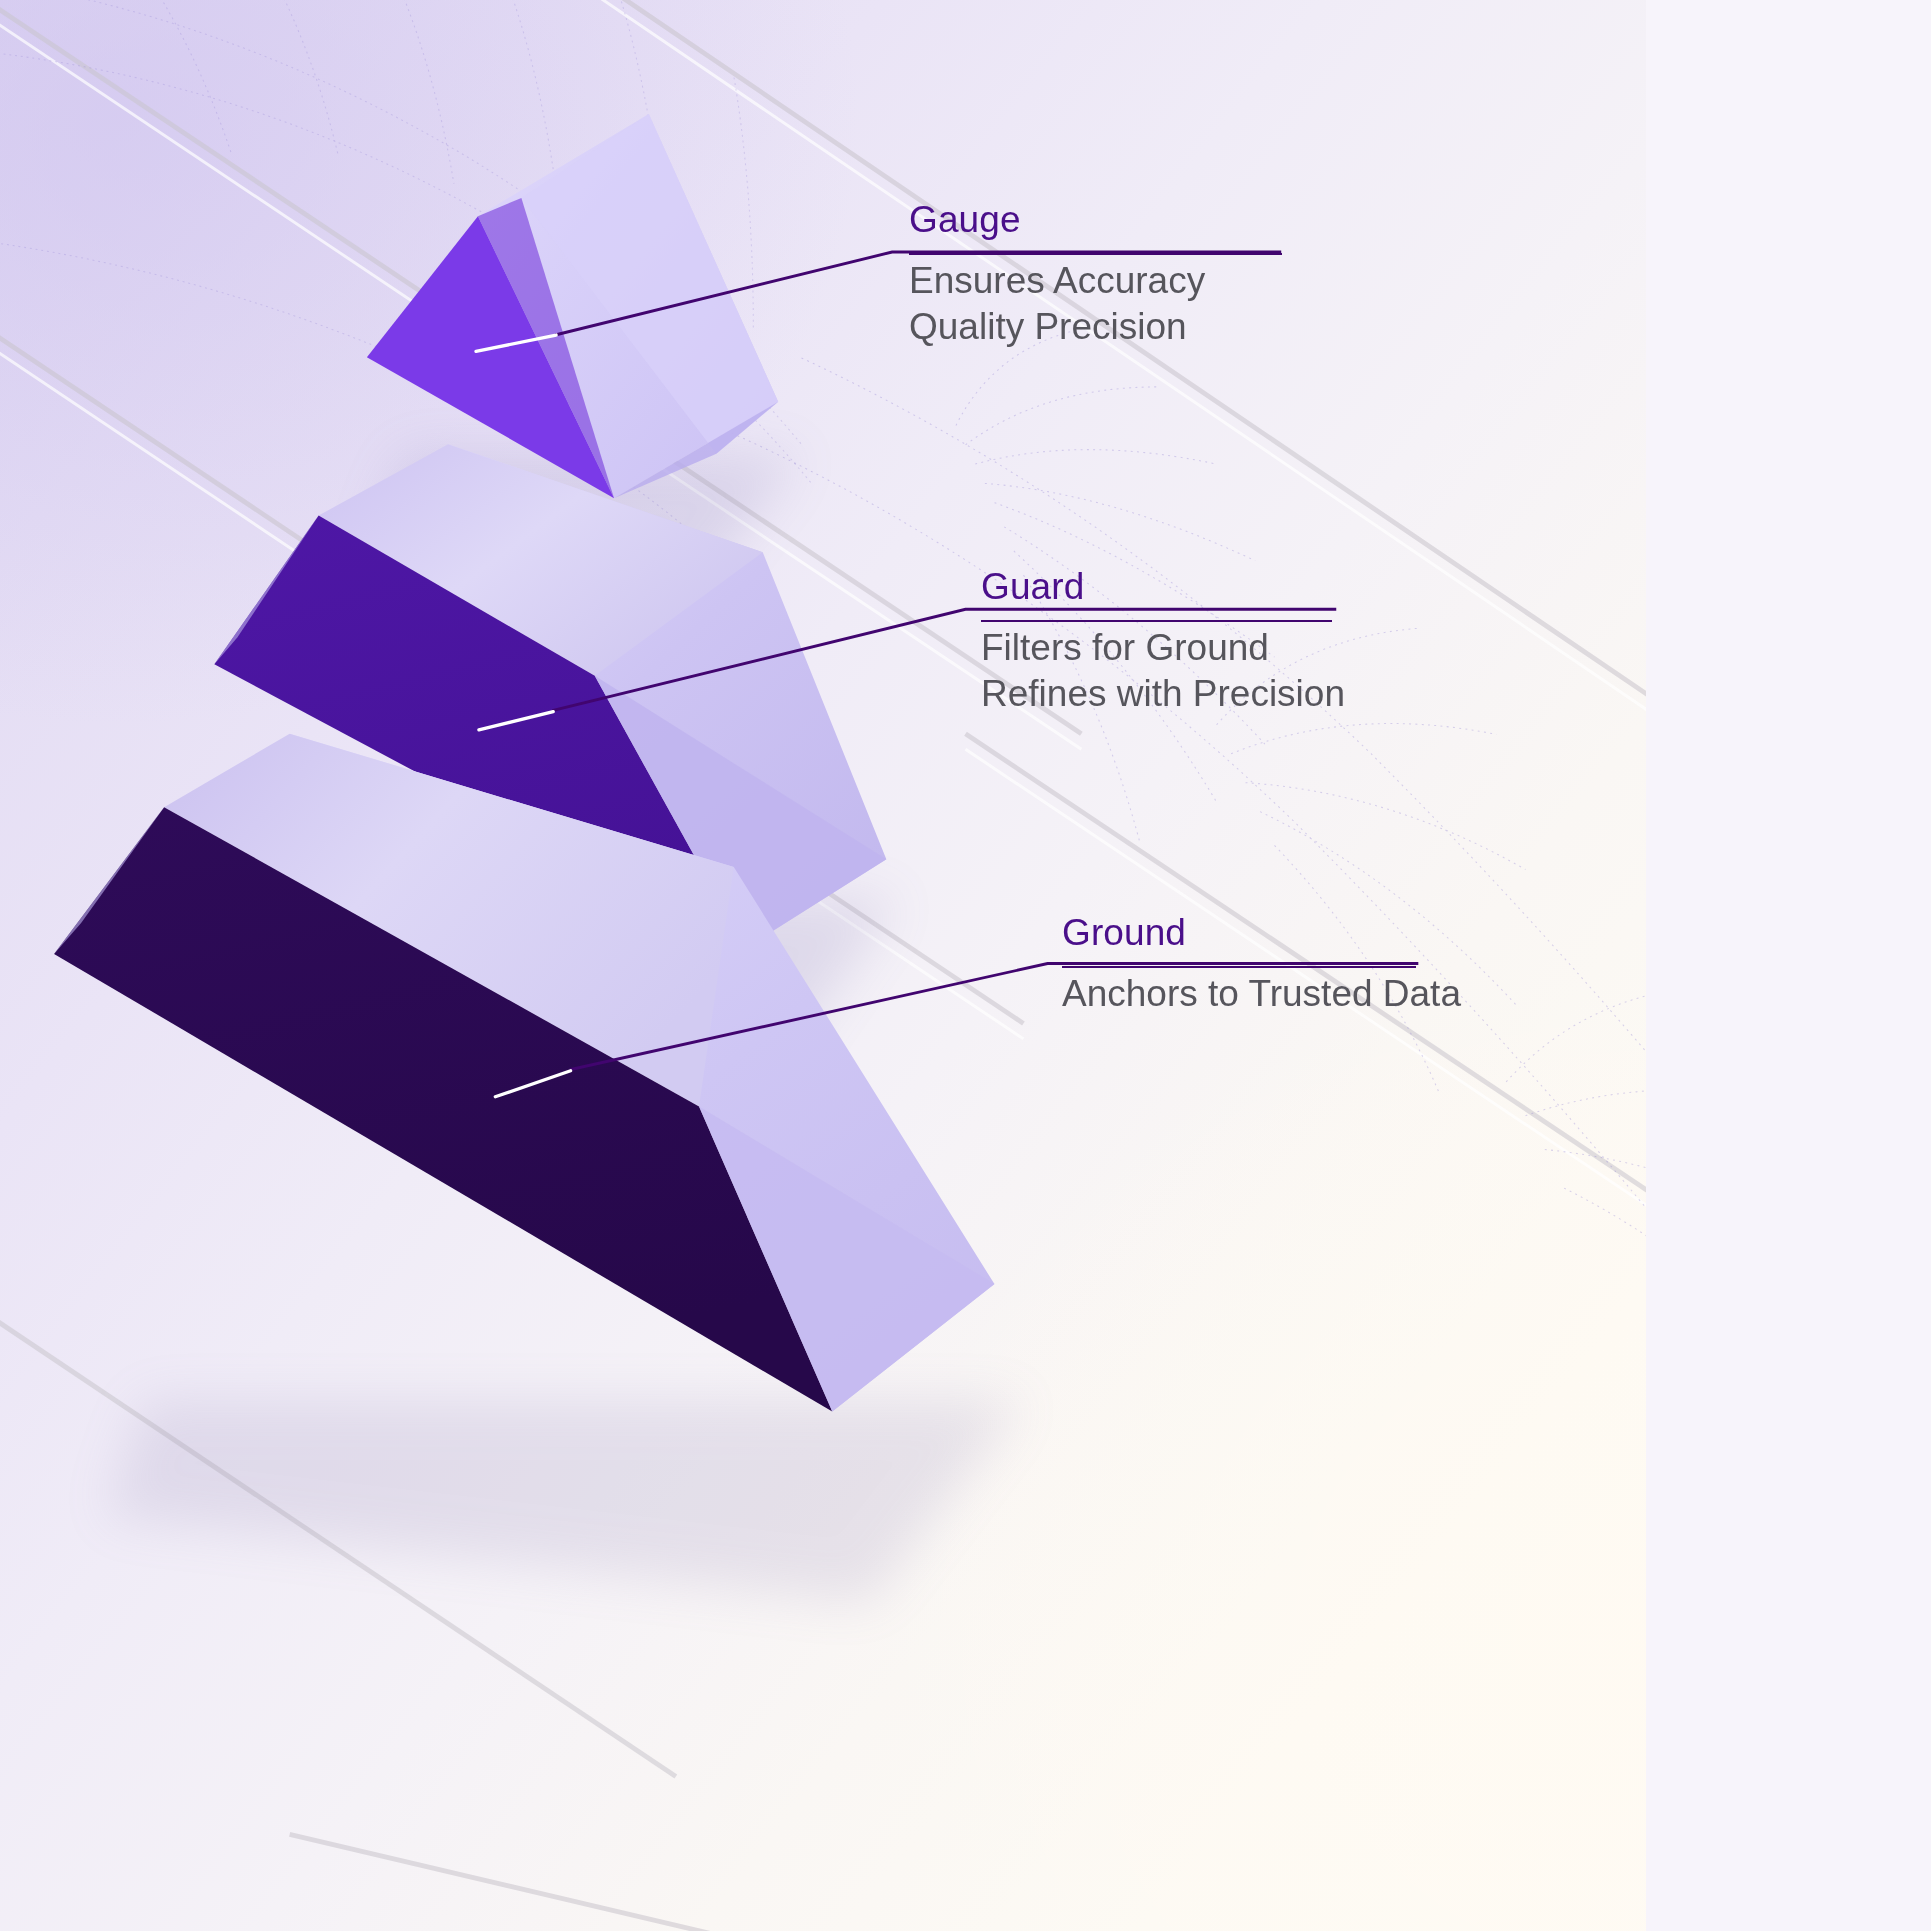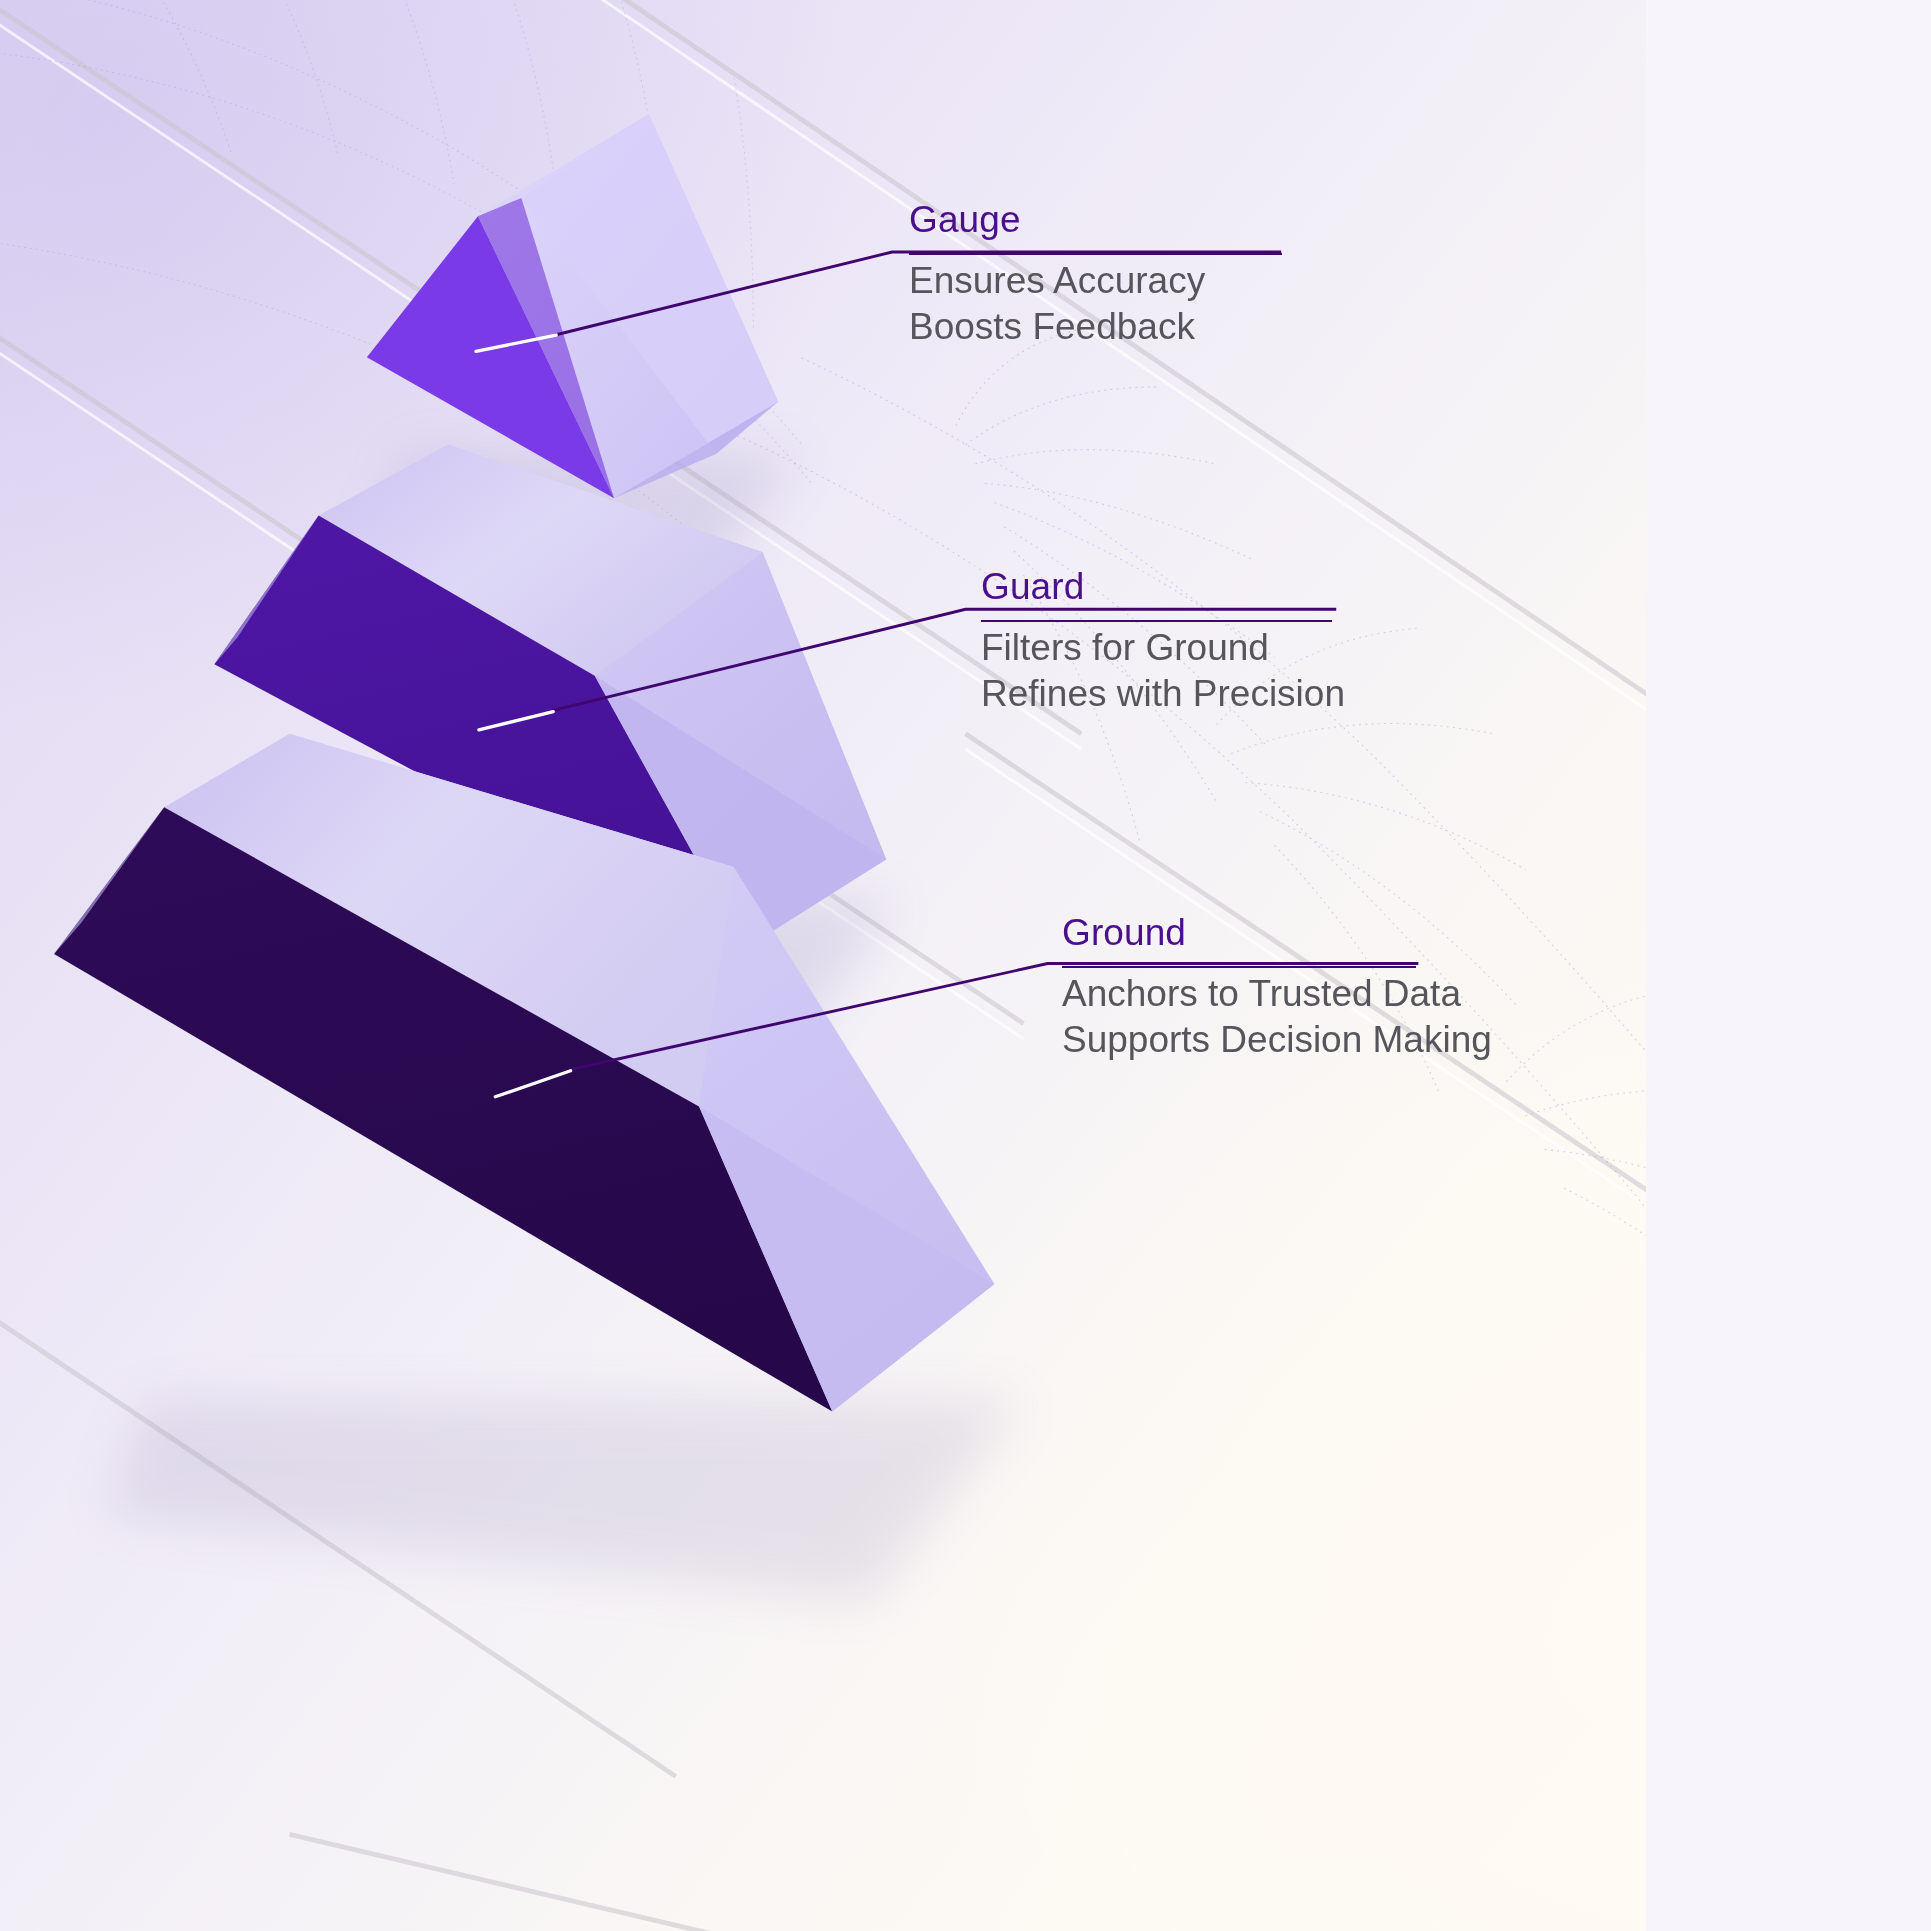--- a/index.html
+++ b/index.html
@@ -240,36 +240,35 @@
       <line x1="496" y1="756" x2="573" y2="737"></line>
       <line x1="513" y1="1136" x2="591" y2="1109"></line>
     </g>
   </svg>
 
   <div class="callout" id="callout-gauge">
     <div class="title">Gauge</div>
     <div class="rule"></div>
     <div class="desc">
       <div>Ensures Accuracy</div>
-      <div>Boosts Feedback</div>
+      <div>Quality Precision</div>
     </div>
   </div>
 
   <div class="callout" id="callout-guard">
     <div class="title">Guard</div>
     <div class="rule"></div>
     <div class="desc">
       <div>Filters for Ground</div>
       <div>Refines with Precision</div>
     </div>
   </div>
 
   <div class="callout" id="callout-ground">
     <div class="title">Ground</div>
     <div class="rule"></div>
     <div class="desc">
       <div>Anchors to Trusted Data</div>
-      <div>Supports Decision Making</div>
     </div>
   </div>
 
 </div>
 
 
 </body></html>

